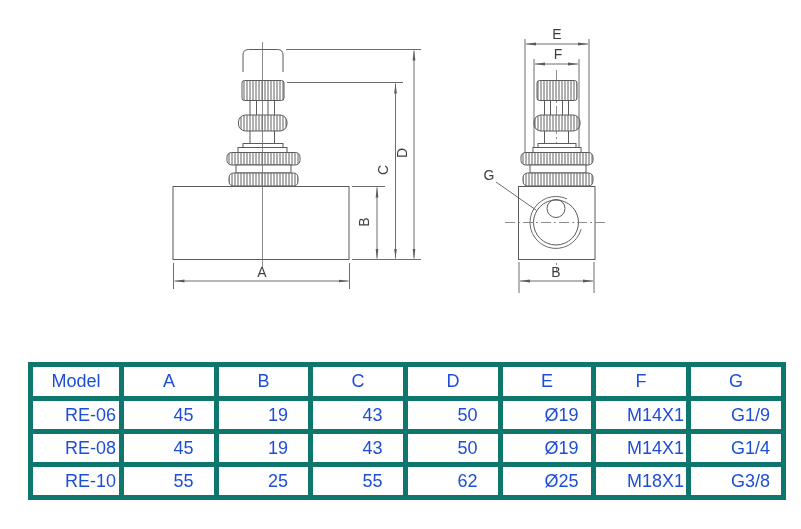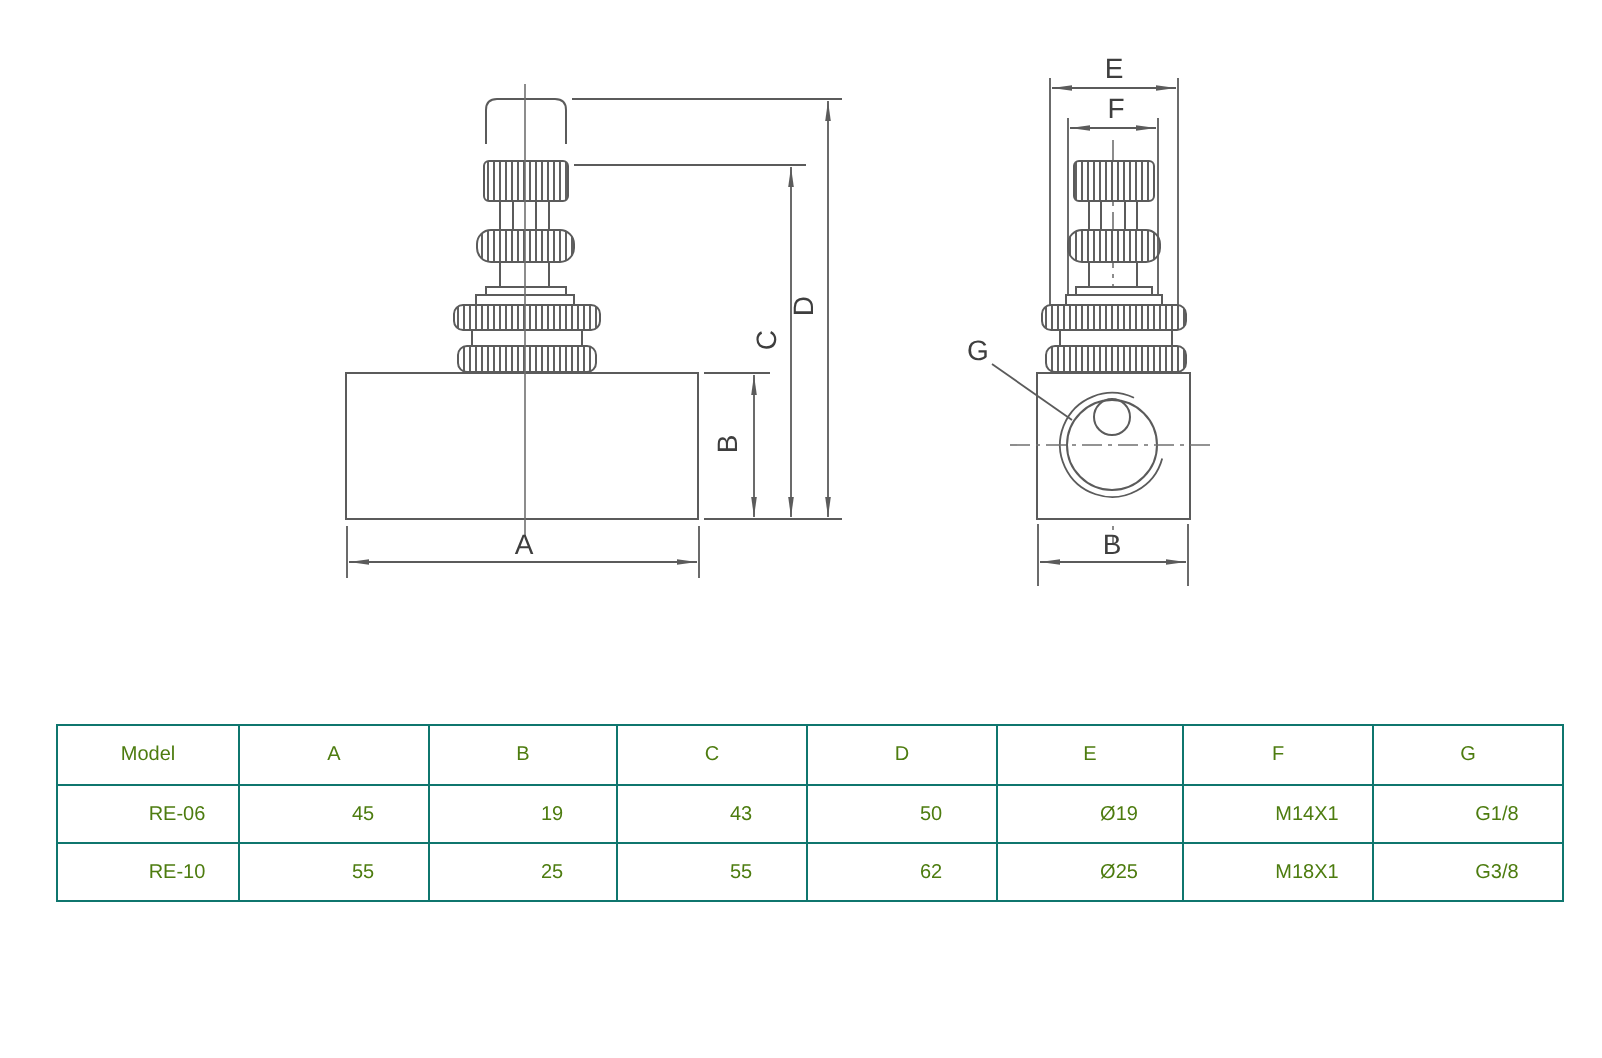--- a/index.html
+++ b/index.html
@@ -10,23 +10,23 @@
   svg.drawing { position:absolute; left:0; top:0; }
   svg.drawing text {
     font-family:"Liberation Sans", sans-serif;
     font-size:14px; fill:#3e3e3e; stroke:none;
   }
   table.spec {
     position:absolute; left:28px; top:362px; width:753px;
     border-collapse:collapse; table-layout:fixed;
   }
   table.spec th, table.spec td {
-    border:1px solid #0f766e; padding:0; text-align:center; vertical-align:middle;
-    font-family:"Liberation Sans", sans-serif; font-size:10px; font-weight:400;
-    color:#4d7c0f; background:#ffffff;
+    border:5px solid #0f766e; padding:0; text-align:center; vertical-align:middle;
+    font-family:"Liberation Sans", sans-serif; font-size:18px; font-weight:400;
+    color:#1d4ed8; background:#ffffff;
   }
   table.spec thead th { height:29px; }
   table.spec tbody td { height:28px;padding-left:29px; }
 </style>
 </head>
 <body>
 
 <div class="canvas">
 
   <svg class="drawing" width="801" height="340" viewBox="0 0 801 340">
@@ -168,21 +168,31 @@
     </thead>
     <tbody>
       <tr>
         <td>RE-06</td>
         <td>45</td>
         <td>19</td>
         <td>43</td>
         <td>50</td>
         <td>Ø19</td>
         <td>M14X1</td>
-        <td>G1/8</td>
+        <td>G1/9</td>
+      </tr>
+      <tr>
+        <td>RE-08</td>
+        <td>45</td>
+        <td>19</td>
+        <td>43</td>
+        <td>50</td>
+        <td>Ø19</td>
+        <td>M14X1</td>
+        <td>G1/4</td>
       </tr>
       <tr>
         <td>RE-10</td>
         <td>55</td>
         <td>25</td>
         <td>55</td>
         <td>62</td>
         <td>Ø25</td>
         <td>M18X1</td>
         <td>G3/8</td>

